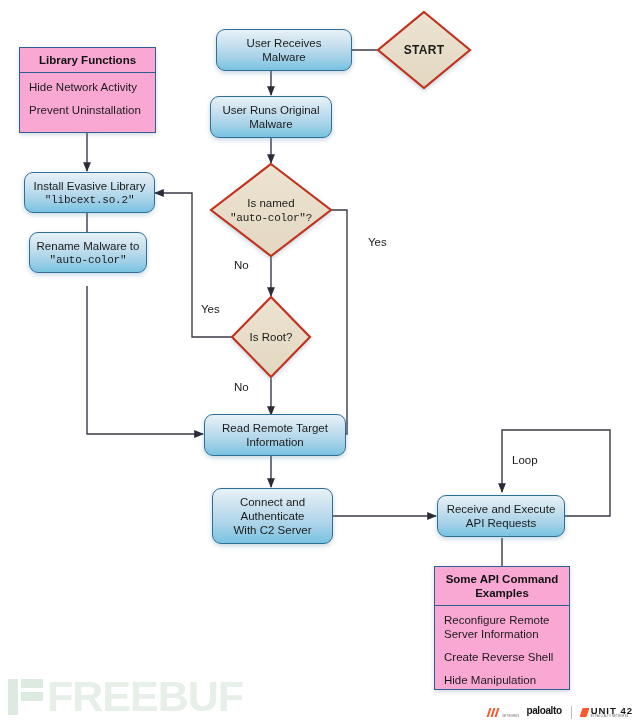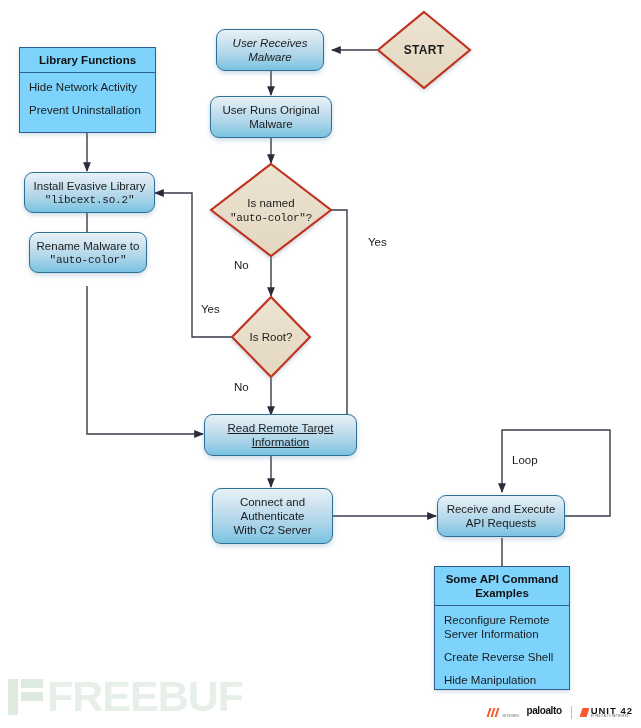--- a/index.html
+++ b/index.html
@@ -76,21 +76,21 @@
   .diamond.start .dtext {
     font-weight: bold;
     font-size: 12px;
     letter-spacing: 0.3px;
   }
   
   .panel {
     position: absolute;
     box-sizing: border-box;
     border: 1.6px solid #2f5f92;
-    background: #7dd3fc;
+    background: #f9a8d4;
     box-shadow: 0 2px 4px rgba(120,140,160,0.3);
   }
   .panel-head {
     border-bottom: 1.6px solid #2f5f92;
     font-weight: bold;
     font-size: 11.5px;
     line-height: 14px;
     text-align: center;
     color: #111;
     padding: 5px 4px 5px 4px;
@@ -283,41 +283,41 @@
       <span class="mono">"auto-color"?</span>
     </div>
   </div>
 
   <div class="diamond" style="left:232px; top:297px; width:78px; height:80px;">
     <div class="dtext">
       <span class="ln">Is Root?</span>
     </div>
   </div>
 
-  <div class="node proc" style="left:216px; top:29px; width:108px; height:42px;font-style:italic;">
+  <div class="node proc" style="left:216px; top:29px; width:136px; height:42px;">
     <span class="ln">User Receives</span>
     <span class="ln">Malware</span>
   </div>
 
   <div class="node proc" style="left:210px; top:96px; width:122px; height:42px;">
     <span class="ln">User Runs Original</span>
     <span class="ln">Malware</span>
   </div>
 
   <div class="node proc" style="left:24px; top:172px; width:131px; height:41px;">
     <span class="ln">Install Evasive Library</span>
     <span class="ln mono">"libcext.so.2"</span>
   </div>
 
   <div class="node proc" style="left:29px; top:232px; width:118px; height:41px;">
     <span class="ln">Rename Malware to</span>
     <span class="ln mono">"auto-color"</span>
   </div>
 
-  <div class="node proc" style="left:204px; top:414px; width:153px; height:42px;text-decoration:underline;">
+  <div class="node proc" style="left:204px; top:414px; width:142px; height:42px;">
     <span class="ln">Read Remote Target</span>
     <span class="ln">Information</span>
   </div>
 
   <div class="node proc" style="left:212px; top:488px; width:121px; height:56px;">
     <span class="ln">Connect and</span>
     <span class="ln">Authenticate</span>
     <span class="ln">With C2 Server</span>
   </div>
 

